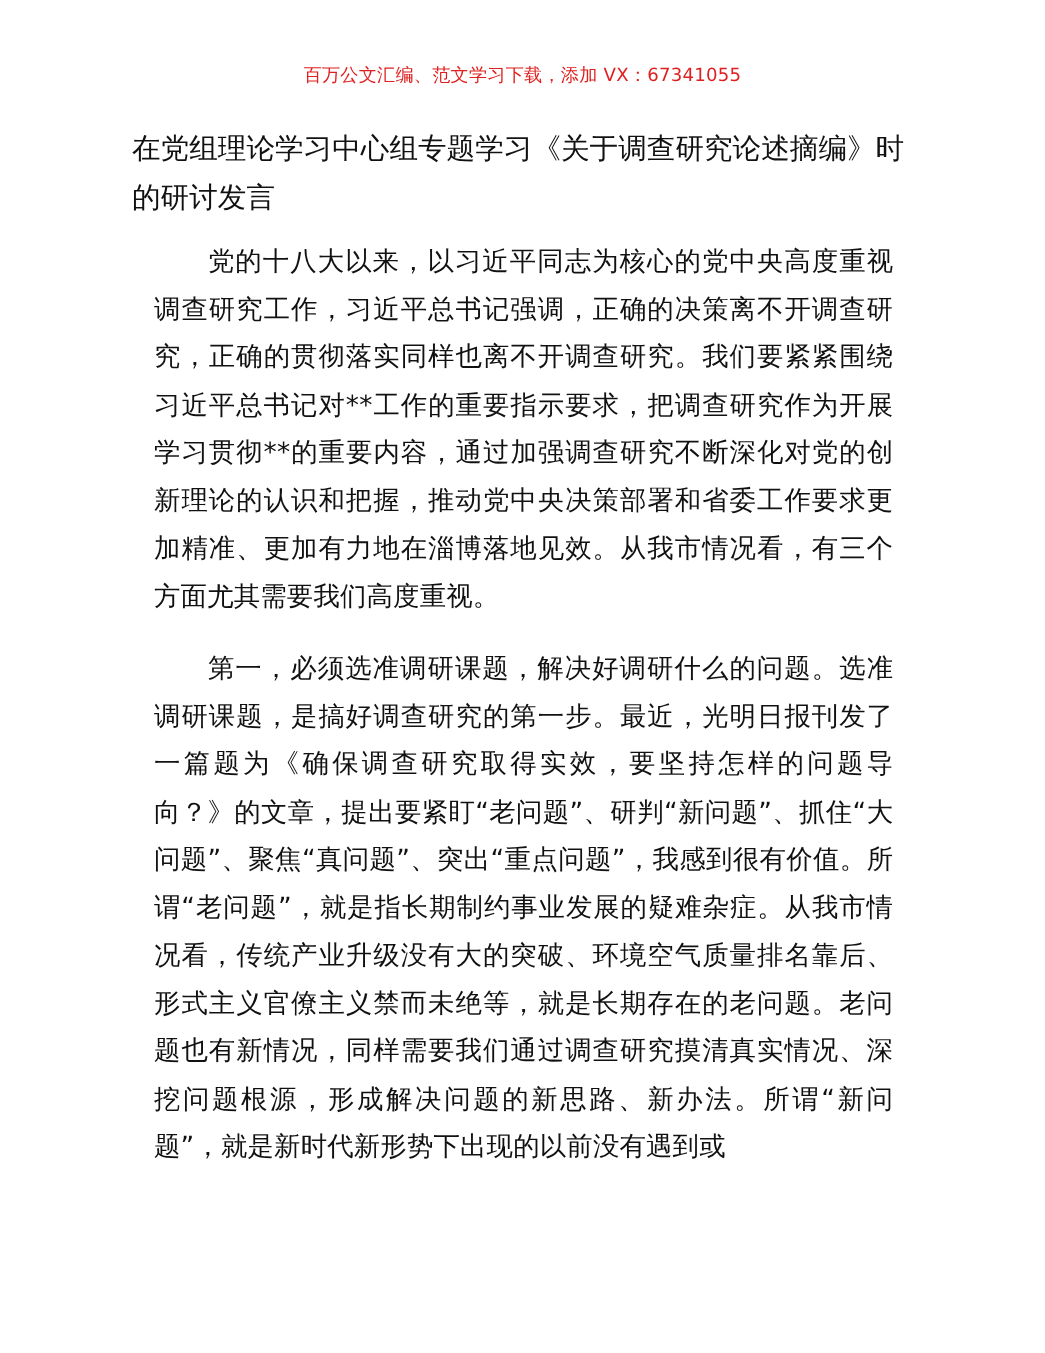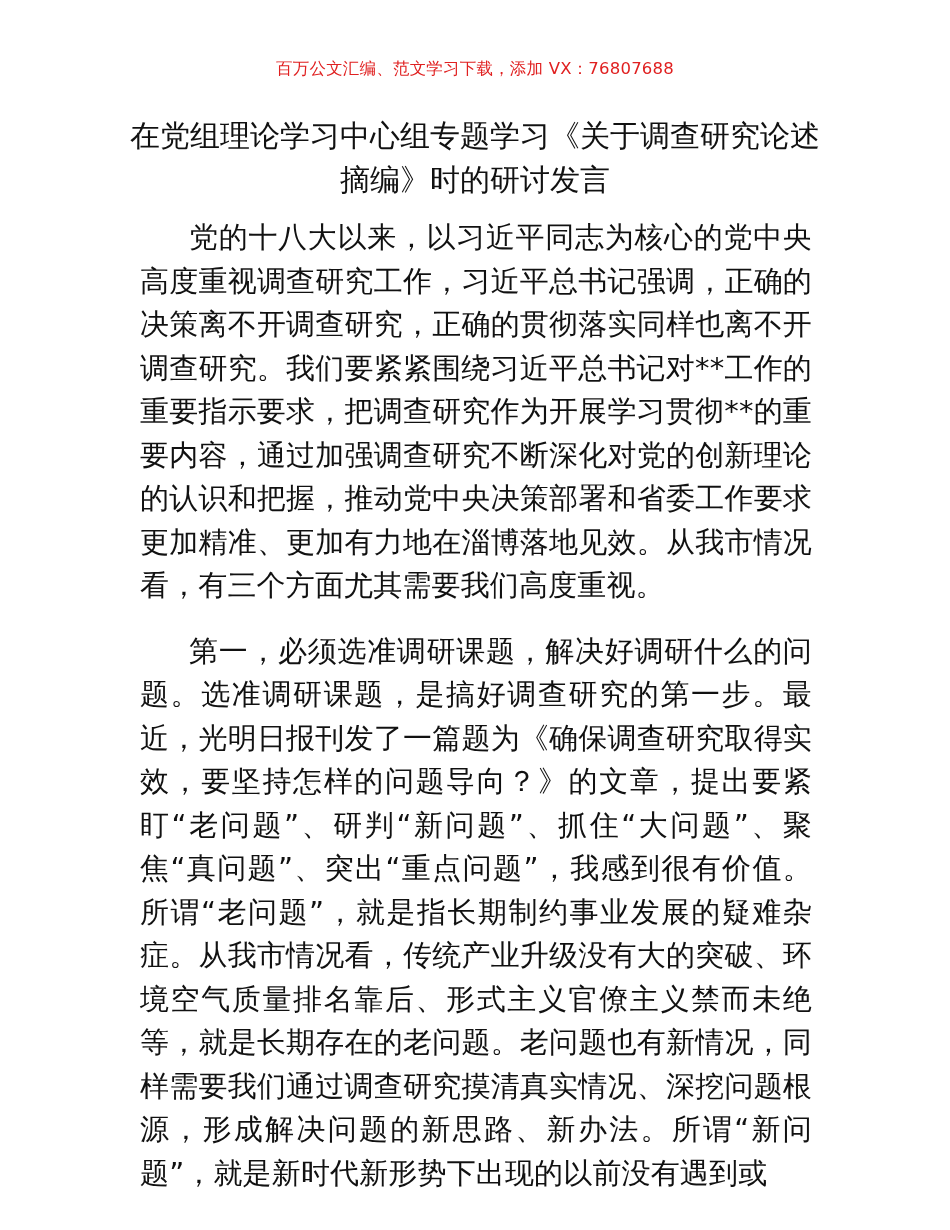--- a/index.html
+++ b/index.html
@@ -23,22 +23,21 @@
       text-align: center;
       font-size: 16.5px;
       line-height: 26px;
       letter-spacing: 0.2px;
     }
     .doc-title {
       position: absolute;
       top: 114px;
       left: 120px;
       width: 710px;
-      text-align: center;
-      font-size: 30px;
+      font-size: 26px;
       line-height: 44px;
       font-weight: normal;
       margin: 0;
       color: #111111;
     }
     .doc-body {
       position: absolute;
       top: 216px;
       left: 140px;
       width: 672px;
@@ -46,32 +45,32 @@
     .salutation {
       margin: 0;
       padding-left: 49px;
       font-size: 22.6px;
       line-height: 43.5px;
       height: 43.5px;
       margin-bottom: 23px;
     }
     .para {
       margin: 0 0 22px 0;
-      font-size: 29px;
+      font-size: 24px;
       line-height: 43.5px;
       text-indent: 49px;
       text-align: justify;
       text-align-last: left;
       word-break: break-all;
       letter-spacing: 0.15px;
     }
   </style>
 </head>
 <body>
 
-<div class="page-header" style="color: rgb(224, 32, 32);">百万公文汇编、范文学习下载，添加 VX：76807688</div>
+<div class="page-header" style="color: rgb(224, 32, 32);">百万公文汇编、范文学习下载，添加 VX：67341055</div>
 
 <h1 class="doc-title">在党组理论学习中心组专题学习《关于调查研究论述摘编》时的研讨发言</h1>
 
 <div class="doc-body">
   <p class="para">党的十八大以来，以习近平同志为核心的党中央高度重视调查研究工作，习近平总书记强调，正确的决策离不开调查研究，正确的贯彻落实同样也离不开调查研究。我们要紧紧围绕习近平总书记对**工作的重要指示要求，把调查研究作为开展学习贯彻**的重要内容，通过加强调查研究不断深化对党的创新理论的认识和把握，推动党中央决策部署和省委工作要求更加精准、更加有力地在淄博落地见效。从我市情况看，有三个方面尤其需要我们高度重视。</p>
   <p class="para">第一，必须选准调研课题，解决好调研什么的问题。选准调研课题，是搞好调查研究的第一步。最近，光明日报刊发了一篇题为《确保调查研究取得实效，要坚持怎样的问题导向？》的文章，提出要紧盯“老问题”、研判“新问题”、抓住“大问题”、聚焦“真问题”、突出“重点问题”，我感到很有价值。所谓“老问题”，就是指长期制约事业发展的疑难杂症。从我市情况看，传统产业升级没有大的突破、环境空气质量排名靠后、形式主义官僚主义禁而未绝等，就是长期存在的老问题。老问题也有新情况，同样需要我们通过调查研究摸清真实情况、深挖问题根源，形成解决问题的新思路、新办法。所谓“新问题”，就是新时代新形势下出现的以前没有遇到或</p>
 </div>
 
 </body></html>

